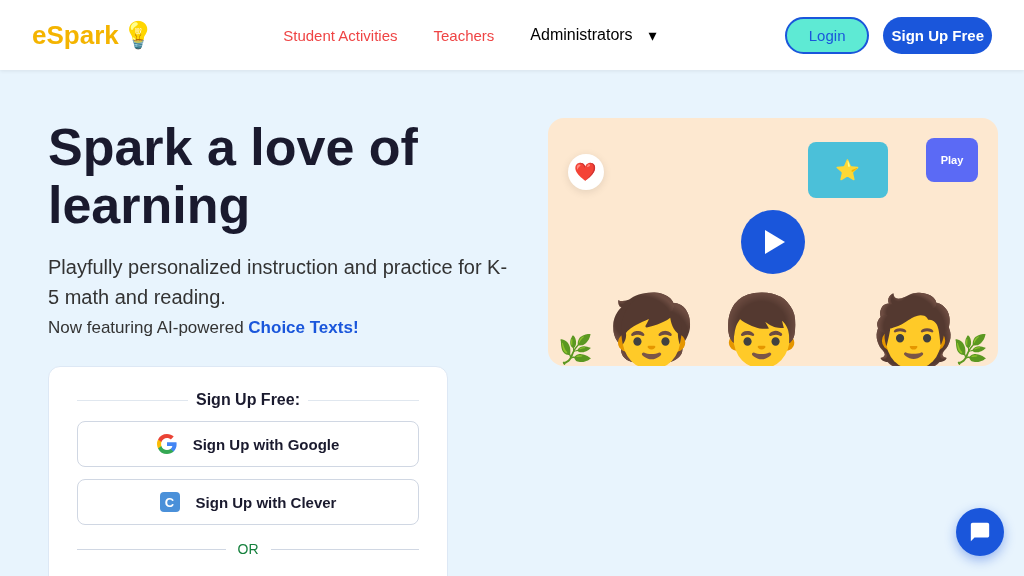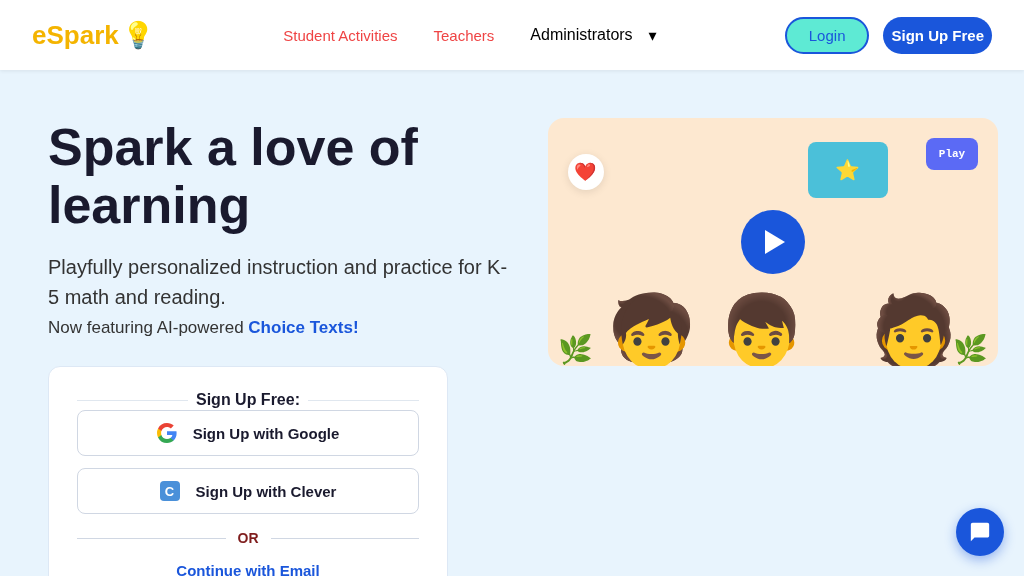--- a/index.html
+++ b/index.html
@@ -116,21 +116,21 @@
       padding: 24px 28px 28px;
       border: 1px solid #dde8f5;
       max-width: 400px;
       position: relative;
     }
     .signup-label {
       text-align: center;
       font-size: 16px;
       font-weight: 700;
       color: #1a1a2e;
-      margin-bottom: 1px;
+      margin-bottom: 12px;
       position: relative;
     }
     .signup-label::before {
       content: '';
       position: absolute;
       top: 50%;
       left: 0;
       right: 0;
       height: 1px;
       background: #e0e7ef;
@@ -182,23 +182,23 @@
       align-items: center;
       gap: 12px;
       margin: 16px 0;
     }
     .divider-line {
       flex: 1;
       height: 1px;
       background: #d0d7e3;
     }
     .divider-text {
-      color: #7f1d1d;
+      color: #15803d;
       font-size: 14px;
-      font-weight: 700;
+      font-weight: 400;
     }
 
     .btn-email {
       background: none;
       border: none;
       color: #1a56db;
       font-size: 15px;
       font-weight: 600;
       text-decoration: underline;
       cursor: pointer;
@@ -270,28 +270,27 @@
       align-items: center;
       justify-content: center;
     }
     .deco-play {
       position: absolute;
       top: 20px;
       right: 20px;
       background: #5b6af5;
       border-radius: 8px;
       width: 52px;
-      height: 32px;
+      height: 44px;
       display: flex;
       align-items: center;
       justify-content: center;
       color: white;
       font-size: 11px;
       font-weight: 600;
-      font-family: Liberation Mono, monospace;
     }
     .deco-plant {
       position: absolute;
       bottom: 0;
       left: 10px;
       font-size: 28px;
     }
     .deco-plant2 {
       position: absolute;
       bottom: 0;

